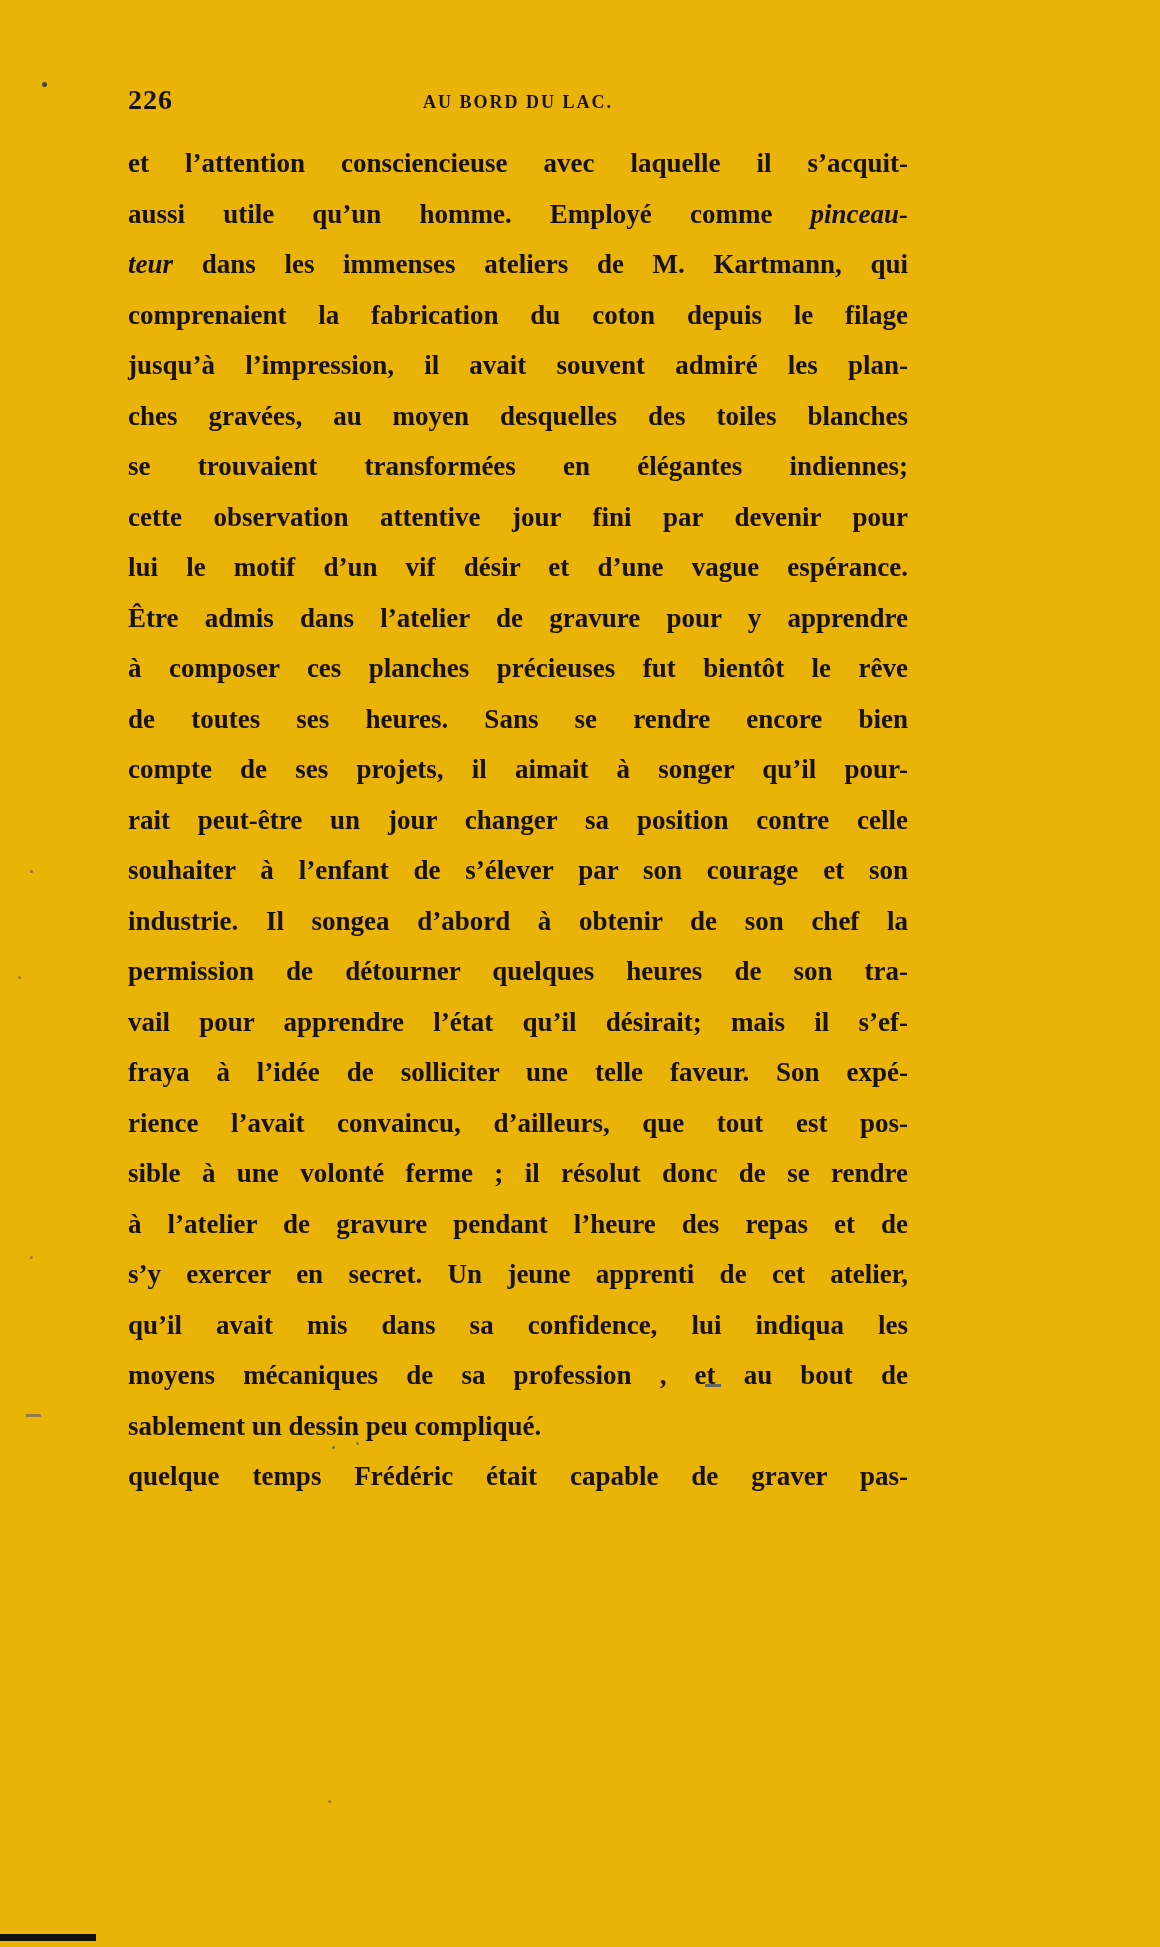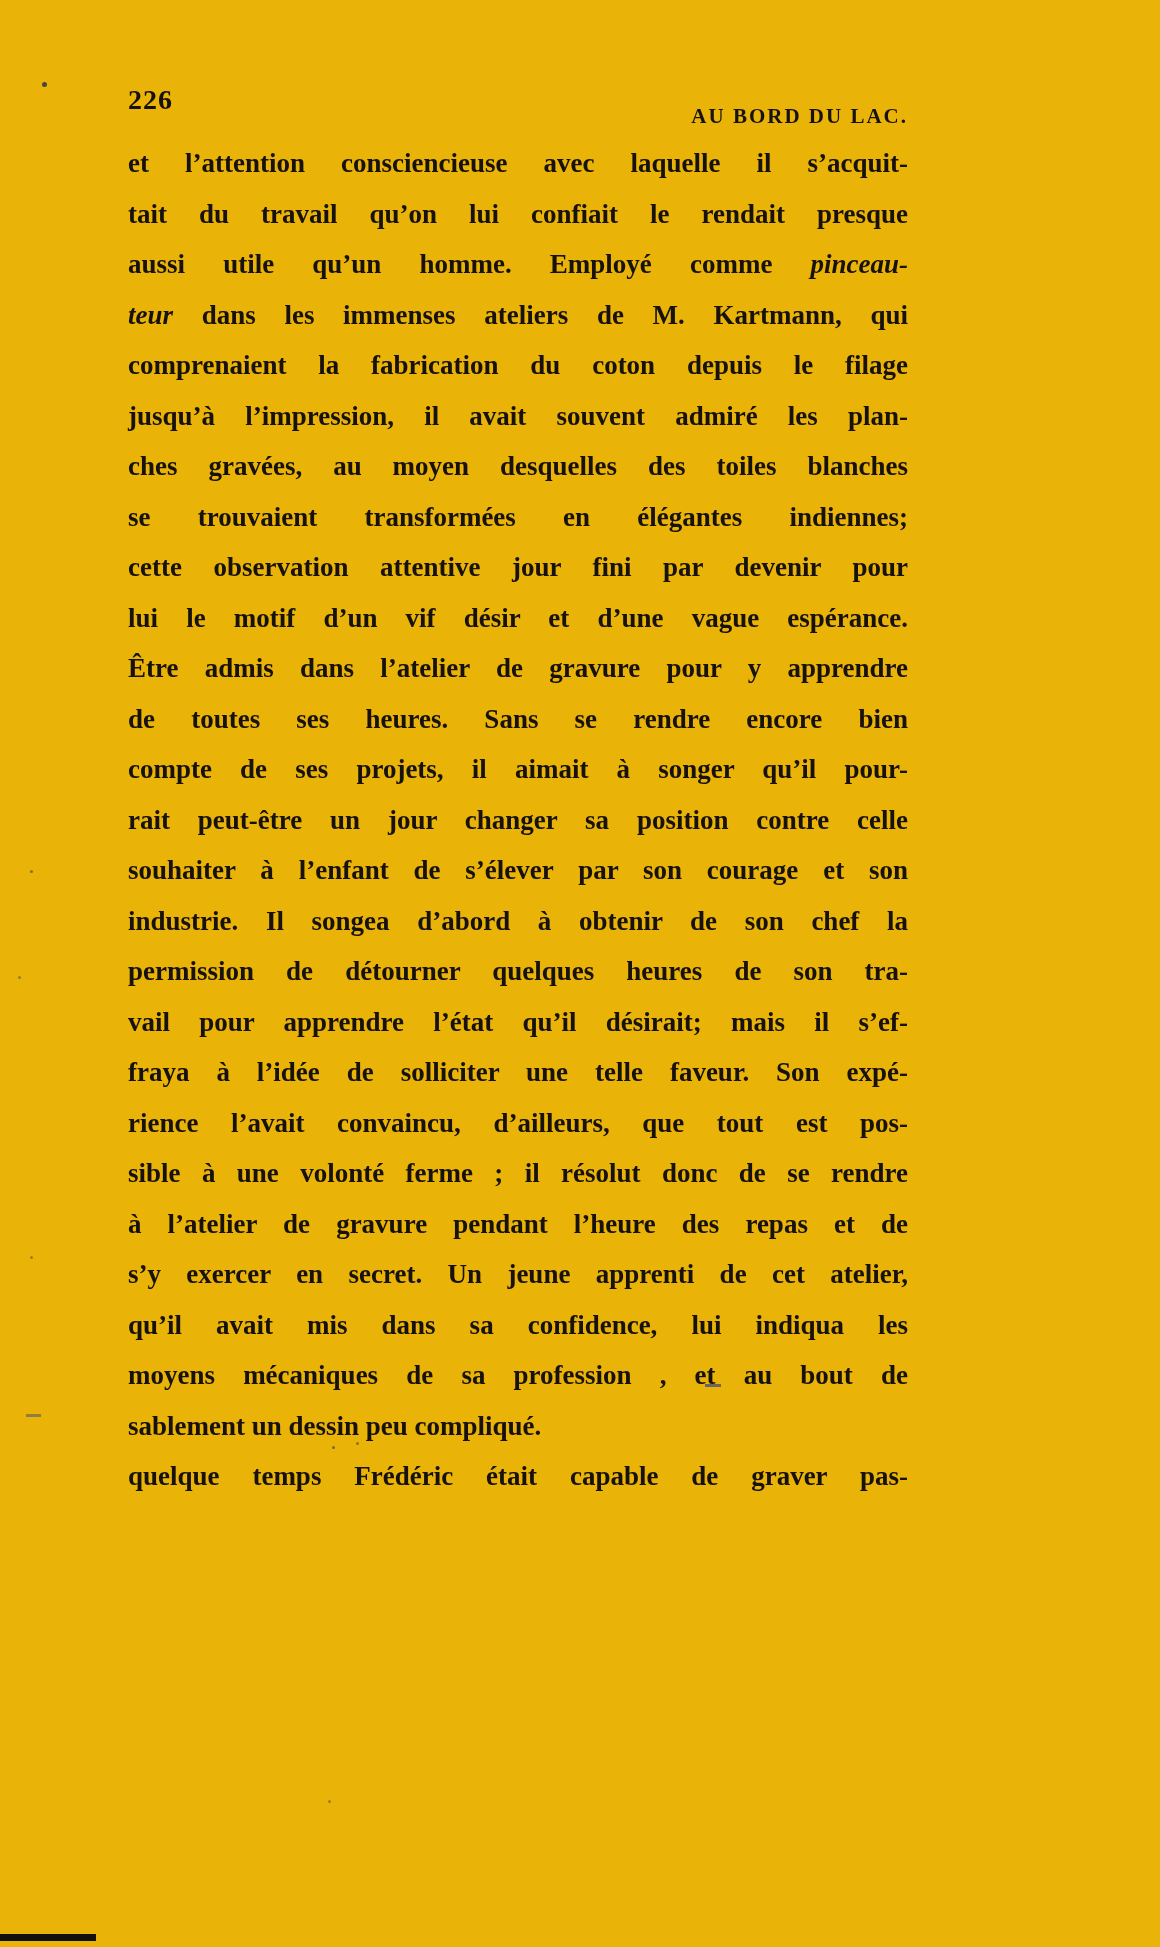--- a/index.html
+++ b/index.html
@@ -30,23 +30,23 @@
     left: 0;
     top: 0;
     font-size: 28px;
     font-weight: bold;
     letter-spacing: 1px;
   }
   .running-title {
     position: absolute;
     left: 0;
     right: 0;
-    top: 20px;
-    text-align: right;
-    font-size: 21px;
+    top: 8px;
+    text-align: center;
+    font-size: 18px;
     font-weight: bold;
     letter-spacing: 2px;
   }
   
   .body-text {
     position: absolute;
     top: 134px;
     left: 128px;
     width: 780px;
   }
@@ -88,30 +88,30 @@
 
 <div class="page">
 
   <header class="page-header">
     <span class="page-number">226</span>
     <span class="running-title">AU BORD DU LAC.</span>
   </header>
 
   <main class="body-text" id="body-text">
       <div class="text-line"><span>et l’attention consciencieuse avec laquelle il s’acquit-</span></div>
-      <div class="text-line"><span>tait du travail qu’on lui confiait le rendait presque</span></div>
       <div class="text-line"><span>aussi utile qu’un homme. Employé comme </span><span class="italic">pinceau-</span></div>
       <div class="text-line"><span class="italic">teur</span><span> dans les immenses ateliers de M. Kartmann, qui</span></div>
       <div class="text-line"><span>comprenaient la fabrication du coton depuis le filage</span></div>
       <div class="text-line"><span>jusqu’à l’impression, il avait souvent admiré les plan-</span></div>
       <div class="text-line"><span>ches gravées, au moyen desquelles des toiles blanches</span></div>
       <div class="text-line"><span>se trouvaient transformées en élégantes indiennes;</span></div>
       <div class="text-line"><span>cette observation attentive jour fini par devenir pour</span></div>
       <div class="text-line"><span>lui le motif d’un vif désir et d’une vague espérance.</span></div>
       <div class="text-line"><span>Être admis dans l’atelier de gravure pour y apprendre</span></div>
+      <div class="text-line"><span>à composer ces planches précieuses fut bientôt le rêve</span></div>
       <div class="text-line"><span>de toutes ses heures. Sans se rendre encore bien</span></div>
       <div class="text-line"><span>compte de ses projets, il aimait à songer qu’il pour-</span></div>
       <div class="text-line"><span>rait peut-être un jour changer sa position contre celle</span></div>
       <div class="text-line"><span>souhaiter à l’enfant de s’élever par son courage et son</span></div>
       <div class="text-line"><span>industrie. Il songea d’abord à obtenir de son chef la</span></div>
       <div class="text-line"><span>permission de détourner quelques heures de son tra-</span></div>
       <div class="text-line"><span>vail pour apprendre l’état qu’il désirait; mais il s’ef-</span></div>
       <div class="text-line"><span>fraya à l’idée de solliciter une telle faveur. Son expé-</span></div>
       <div class="text-line"><span>rience l’avait convaincu, d’ailleurs, que tout est pos-</span></div>
       <div class="text-line"><span>sible à une volonté ferme ; il résolut donc de se rendre</span></div>

